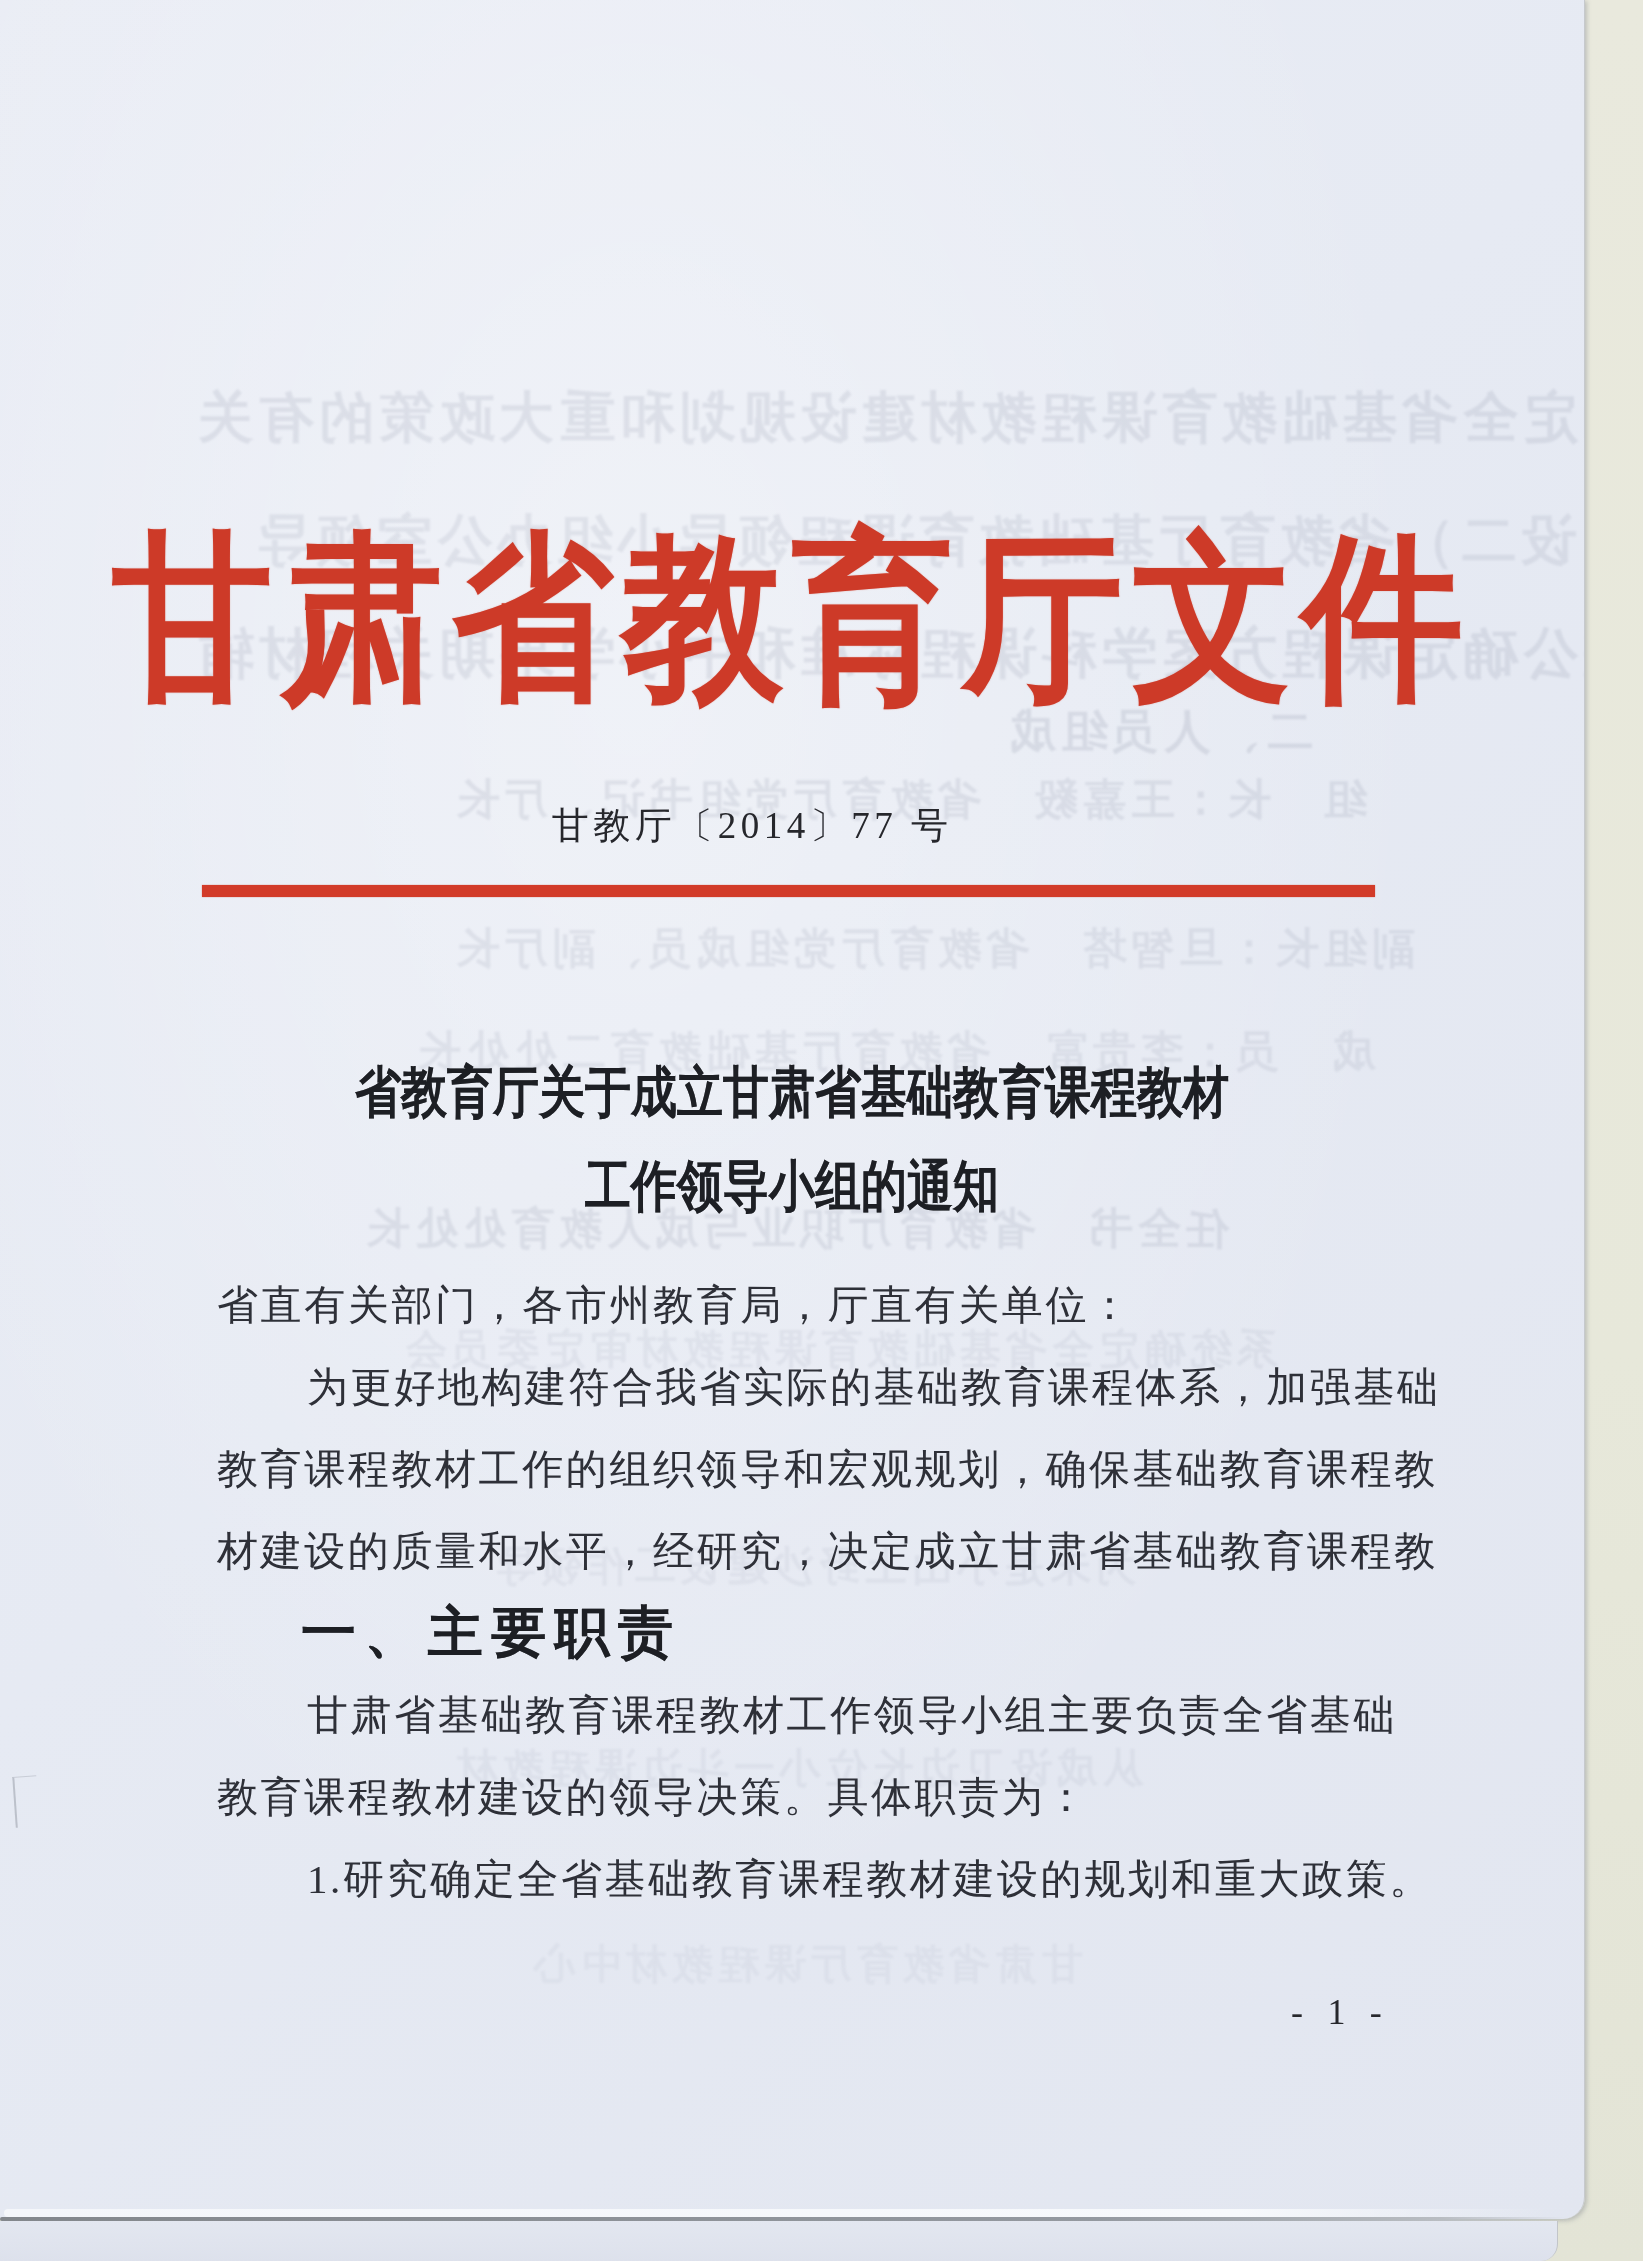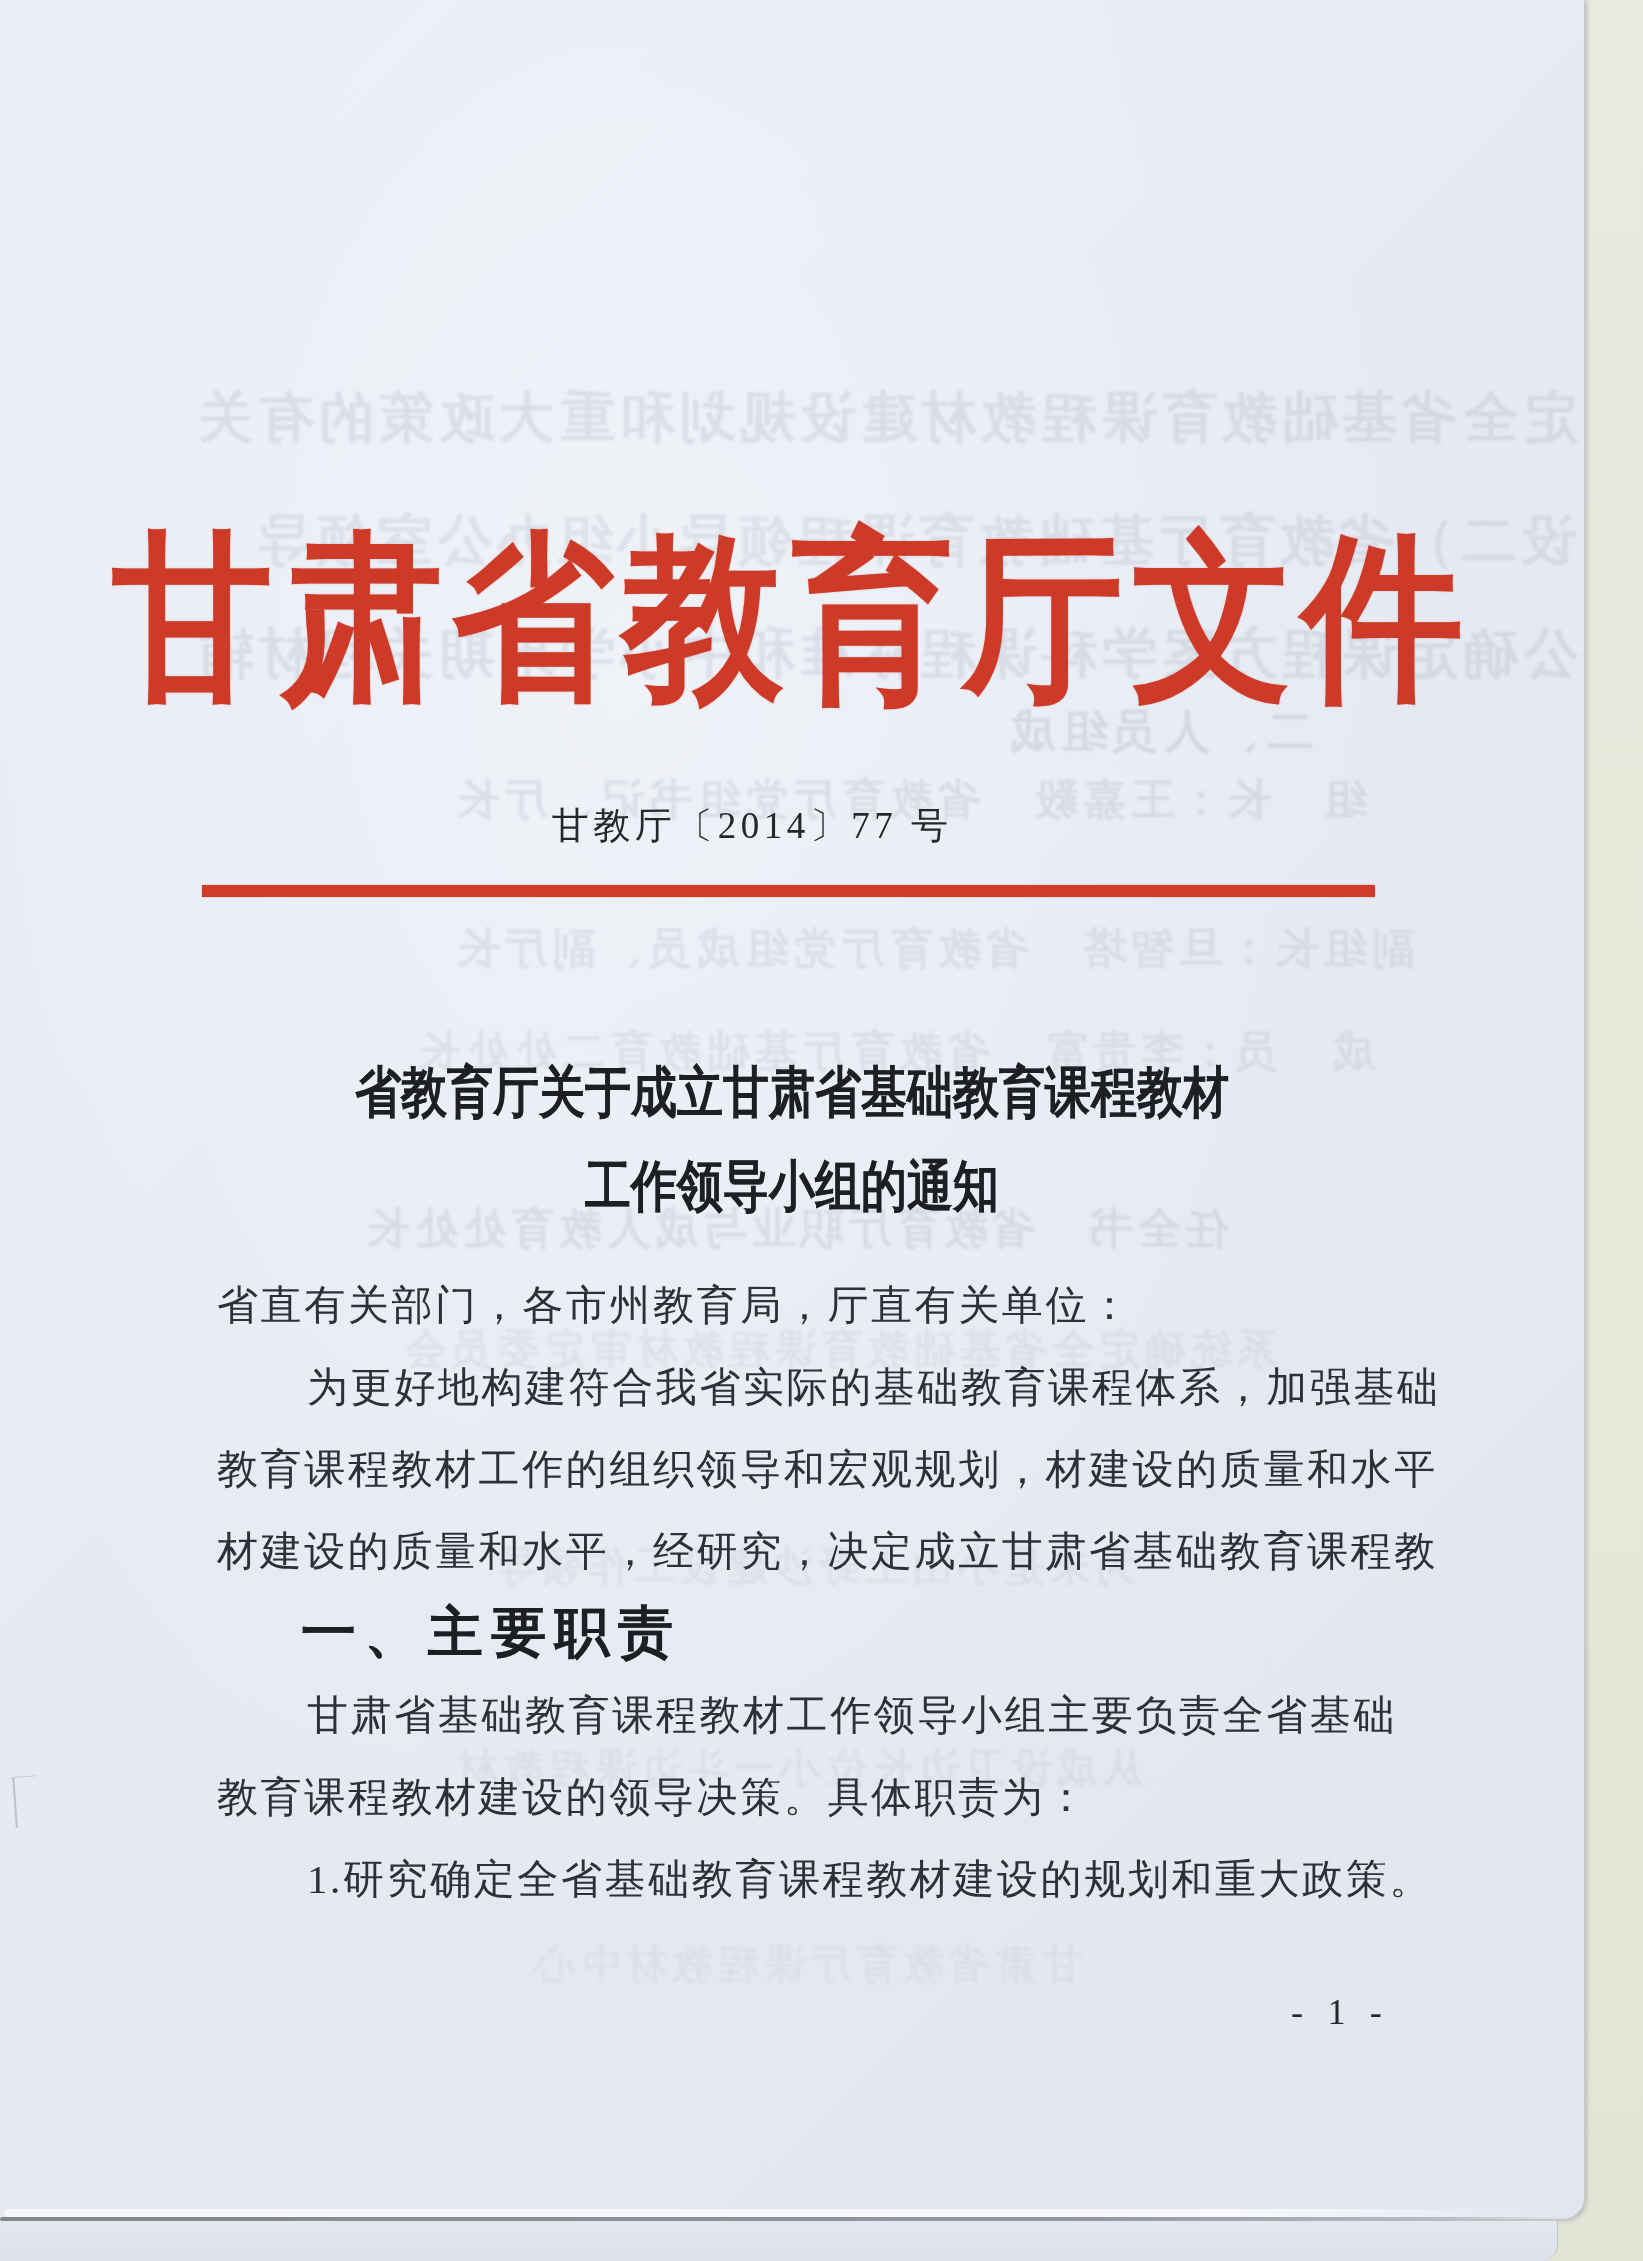--- a/index.html
+++ b/index.html
@@ -120,21 +120,21 @@
     <div class="doc-number">甘教厅〔2014〕77 号</div>
 
     <div class="red-rule"></div>
 
     <div class="doc-title l1">省教育厅关于成立甘肃省基础教育课程教材</div>
     <div class="doc-title l2">工作领导小组的通知</div>
 
     <div class="body-block">
       <div class="line">省直有关部门，各市州教育局，厅直有关单位：</div>
       <div class="line indent">为更好地构建符合我省实际的基础教育课程体系，加强基础</div>
-      <div class="line">教育课程教材工作的组织领导和宏观规划，材建设的质量和水平</div>
+      <div class="line">教育课程教材工作的组织领导和宏观规划，确保基础教育课程教</div>
       <div class="line">材建设的质量和水平，经研究，决定成立甘肃省基础教育课程教</div>
       <div class="line bold">一、主要职责</div>
       <div class="line indent">甘肃省基础教育课程教材工作领导小组主要负责全省基础</div>
       <div class="line">教育课程教材建设的领导决策。具体职责为：</div>
       <div class="line indent">1.研究确定全省基础教育课程教材建设的规划和重大政策。</div>
     </div>
 
     <div class="page-number">- 1 -</div>
 
     <div class="crease-mark"></div>

